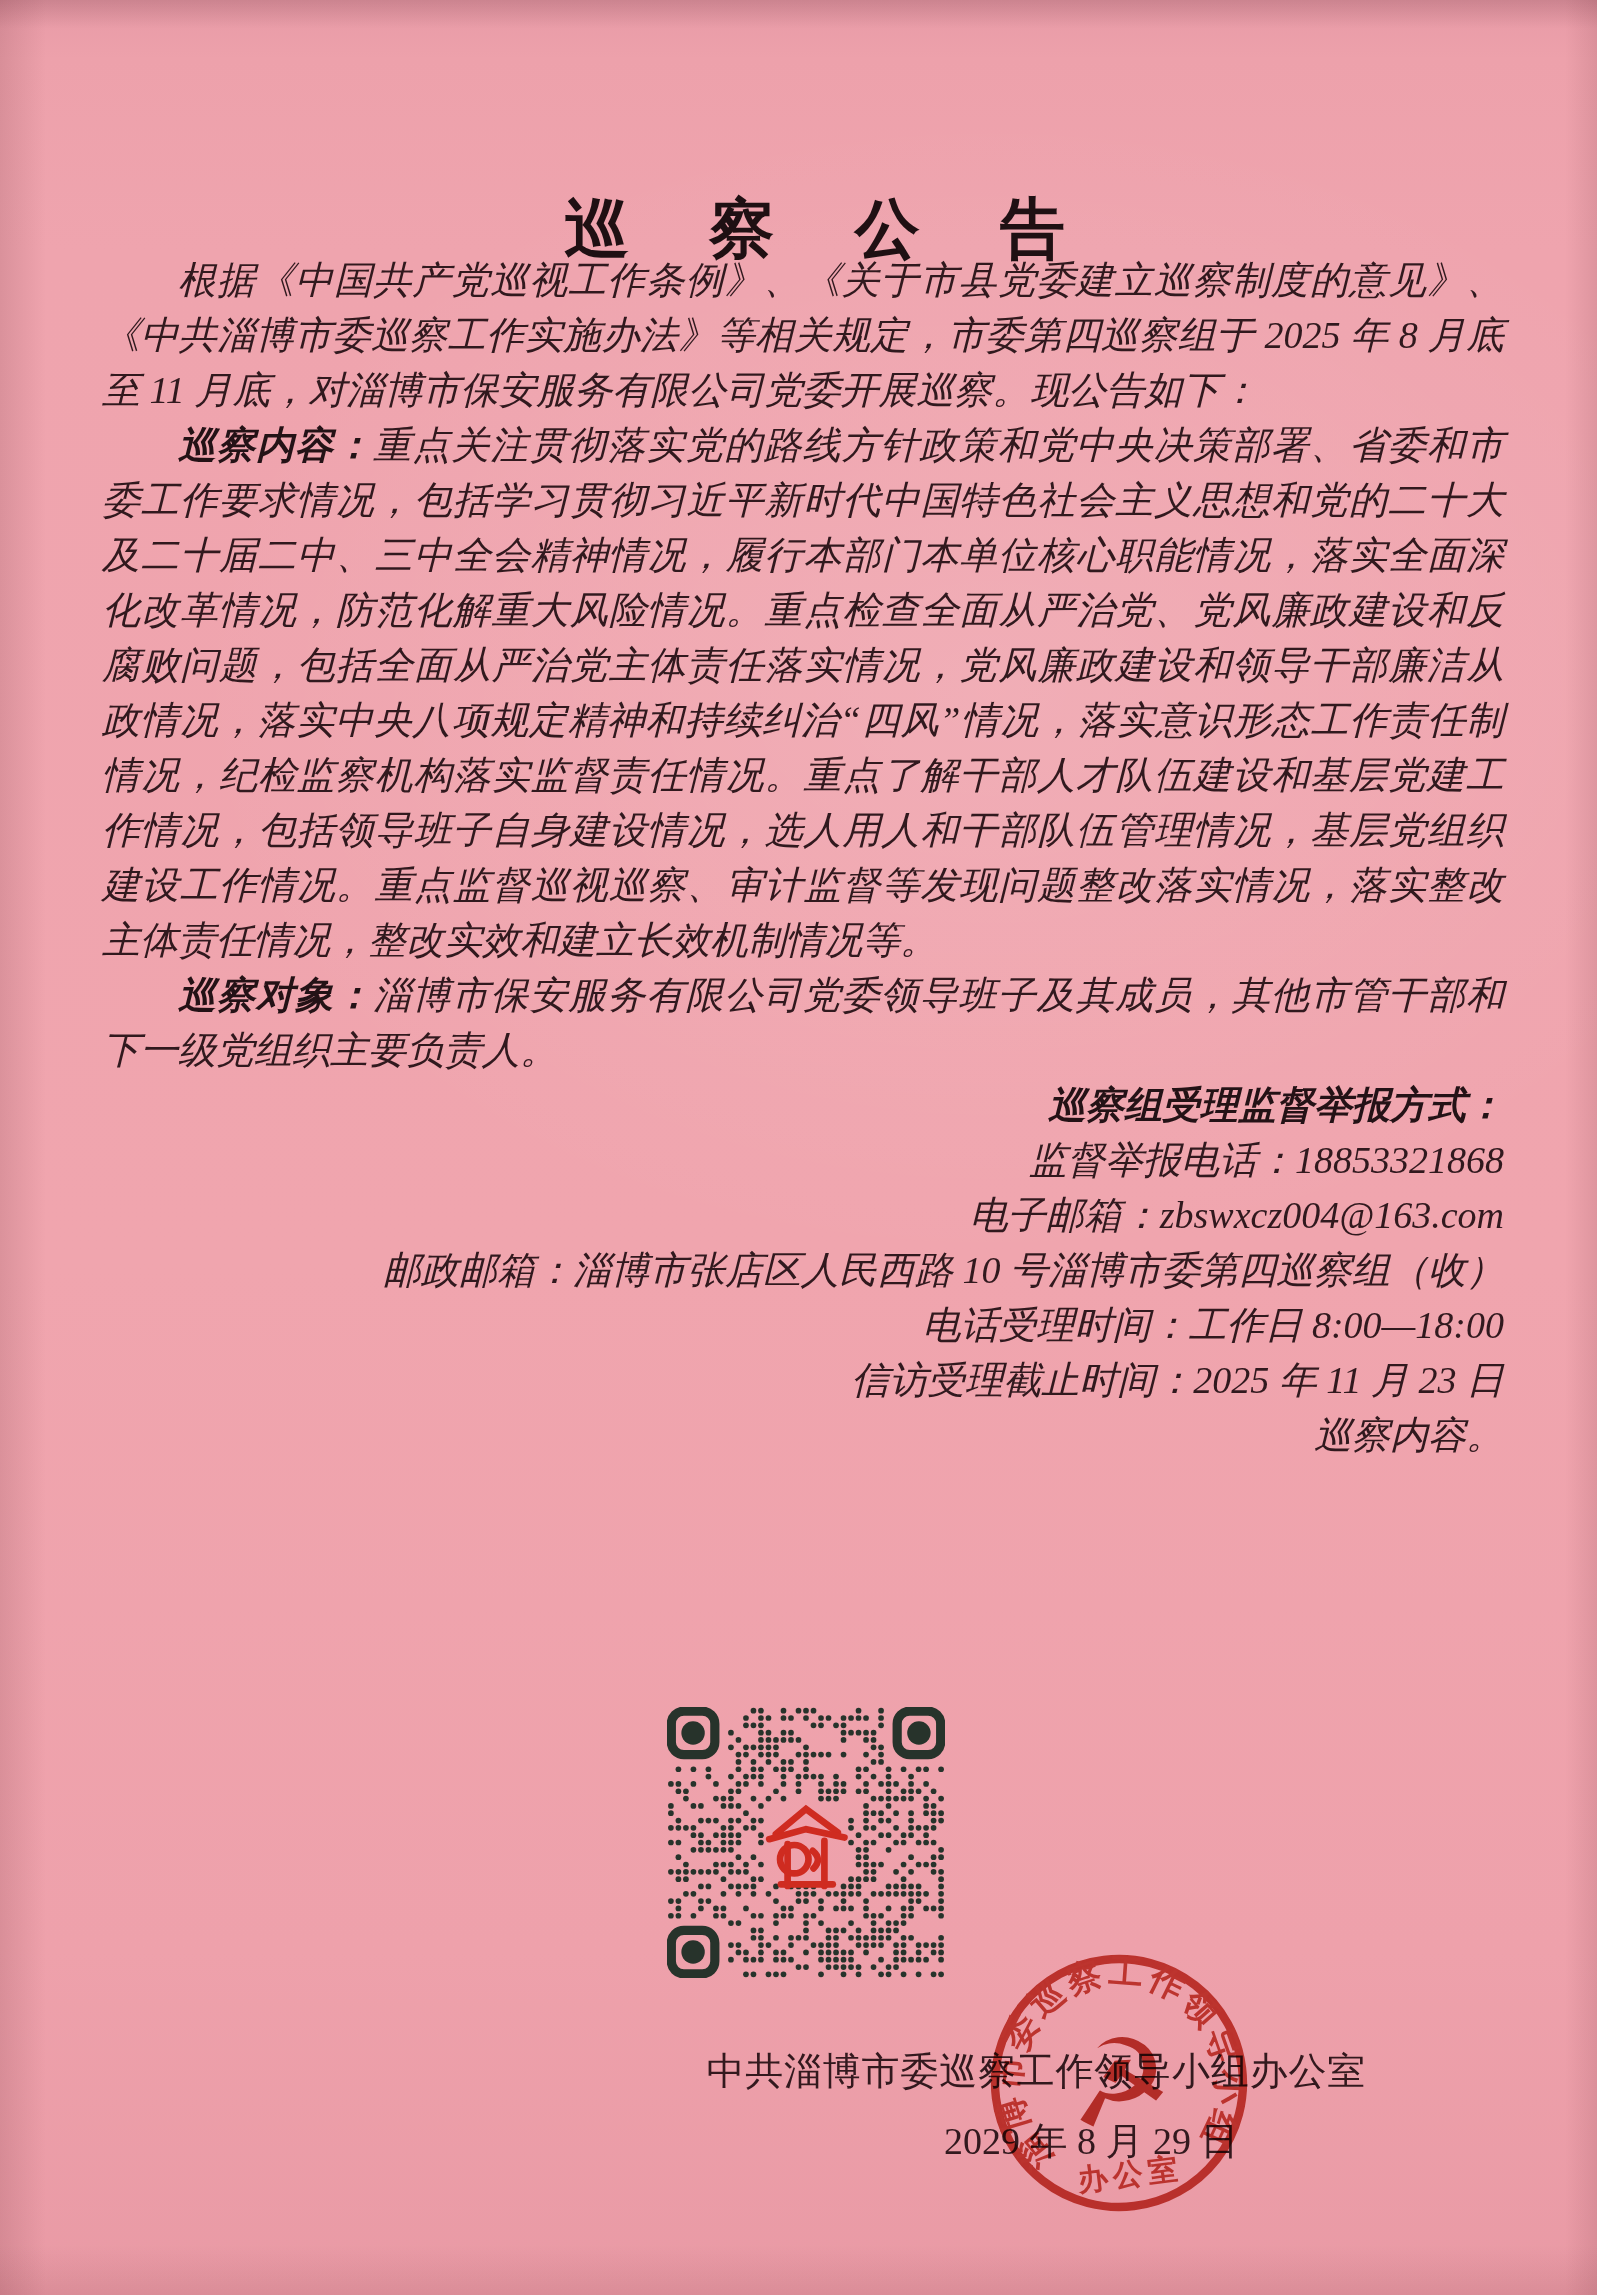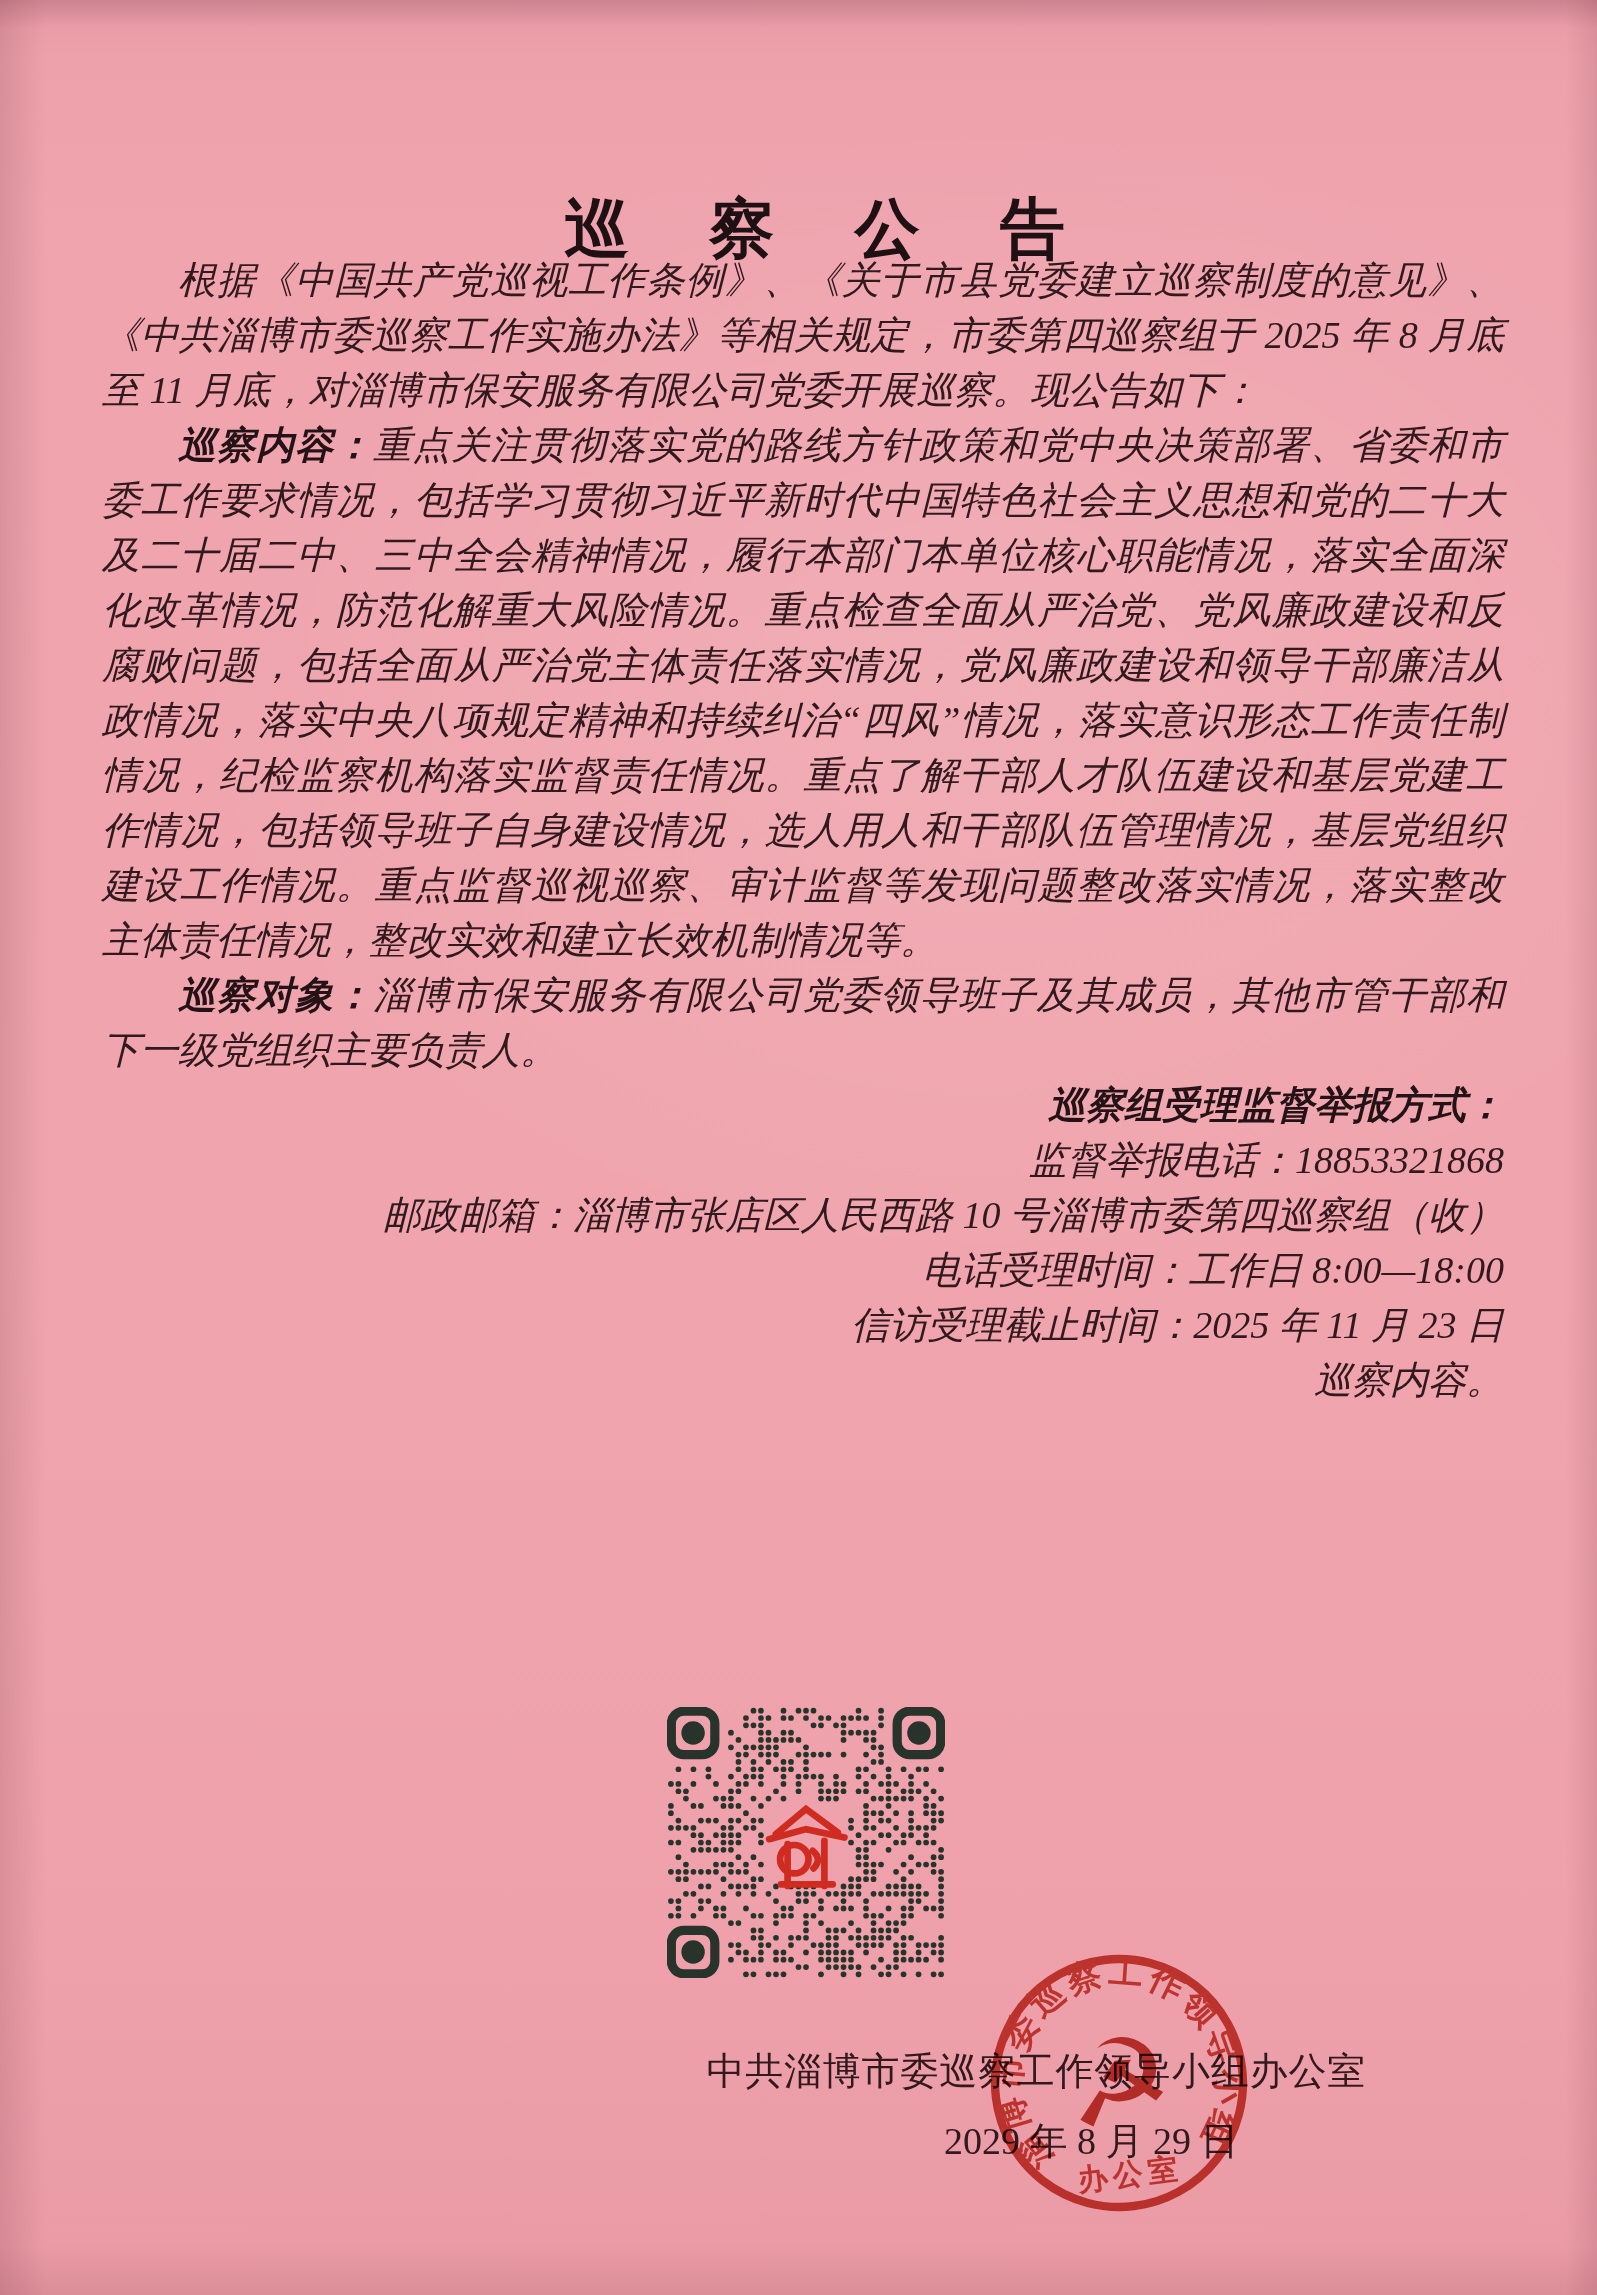--- a/index.html
+++ b/index.html
@@ -62,20 +62,21 @@
 <div class="page">
 
   <h1 class="title">巡 察 公 告</h1>
 
   <div class="body" id="body-content">
       <p><span>根据《中国共产党巡视工作条例》、《关于市县党委建立巡察制度的意见》、《中共淄博市委巡察工作实施办法》等相关规定，市委第四巡察组于 2025 年 8 月底至 11 月底，对淄博市保安服务有限公司党委开展巡察。现公告如下：</span></p>
       <p><span class="b">巡察内容：</span><span>重点关注贯彻落实党的路线方针政策和党中央决策部署、省委和市委工作要求情况，包括学习贯彻习近平新时代中国特色社会主义思想和党的二十大及二十届二中、三中全会精神情况，履行本部门本单位核心职能情况，落实全面深化改革情况，防范化解重大风险情况。重点检查全面从严治党、党风廉政建设和反腐败问题，包括全面从严治党主体责任落实情况，党风廉政建设和领导干部廉洁从政情况，落实中央八项规定精神和持续纠治“四风”情况，落实意识形态工作责任制情况，纪检监察机构落实监督责任情况。重点了解干部人才队伍建设和基层党建工作情况，包括领导班子自身建设情况，选人用人和干部队伍管理情况，基层党组织建设工作情况。重点监督巡视巡察、审计监督等发现问题整改落实情况，落实整改主体责任情况，整改实效和建立长效机制情况等。</span></p>
       <p><span class="b">巡察对象：</span><span>淄博市保安服务有限公司党委领导班子及其成员，其他市管干部和下一级党组织主要负责人。</span></p>
       <p class="nj"><span class="b">巡察组受理监督举报方式：</span></p>
       <p class="nj"><span>监督举报电话：18853321868</span></p>
+      <p class="nj"><span>电子邮箱：zbswxcz004@163.com</span></p>
       <p class="nj"><span>邮政邮箱：淄博市张店区人民西路 10 号淄博市委第四巡察组（收）</span></p>
       <p class="nj"><span>电话受理时间：工作日 8:00—18:00</span></p>
       <p class="nj"><span>信访受理截止时间：2025 年 11 月 23 日</span></p>
       <p class="nj"><span>巡察内容。</span></p>
     </div>
 
   <div class="qr" id="qr"><svg width="278" height="271" viewBox="0 0 332 324" xmlns="http://www.w3.org/2000/svg">
         <circle cx="103.1891891891892" cy="4.378810810810811" r="3.4" fill="#27332b"></circle>
         <circle cx="112.16216216216218" cy="4.378810810810811" r="3.4" fill="#27332b"></circle>
         <circle cx="139.0810810810811" cy="4.378810810810811" r="3.4" fill="#27332b"></circle>

